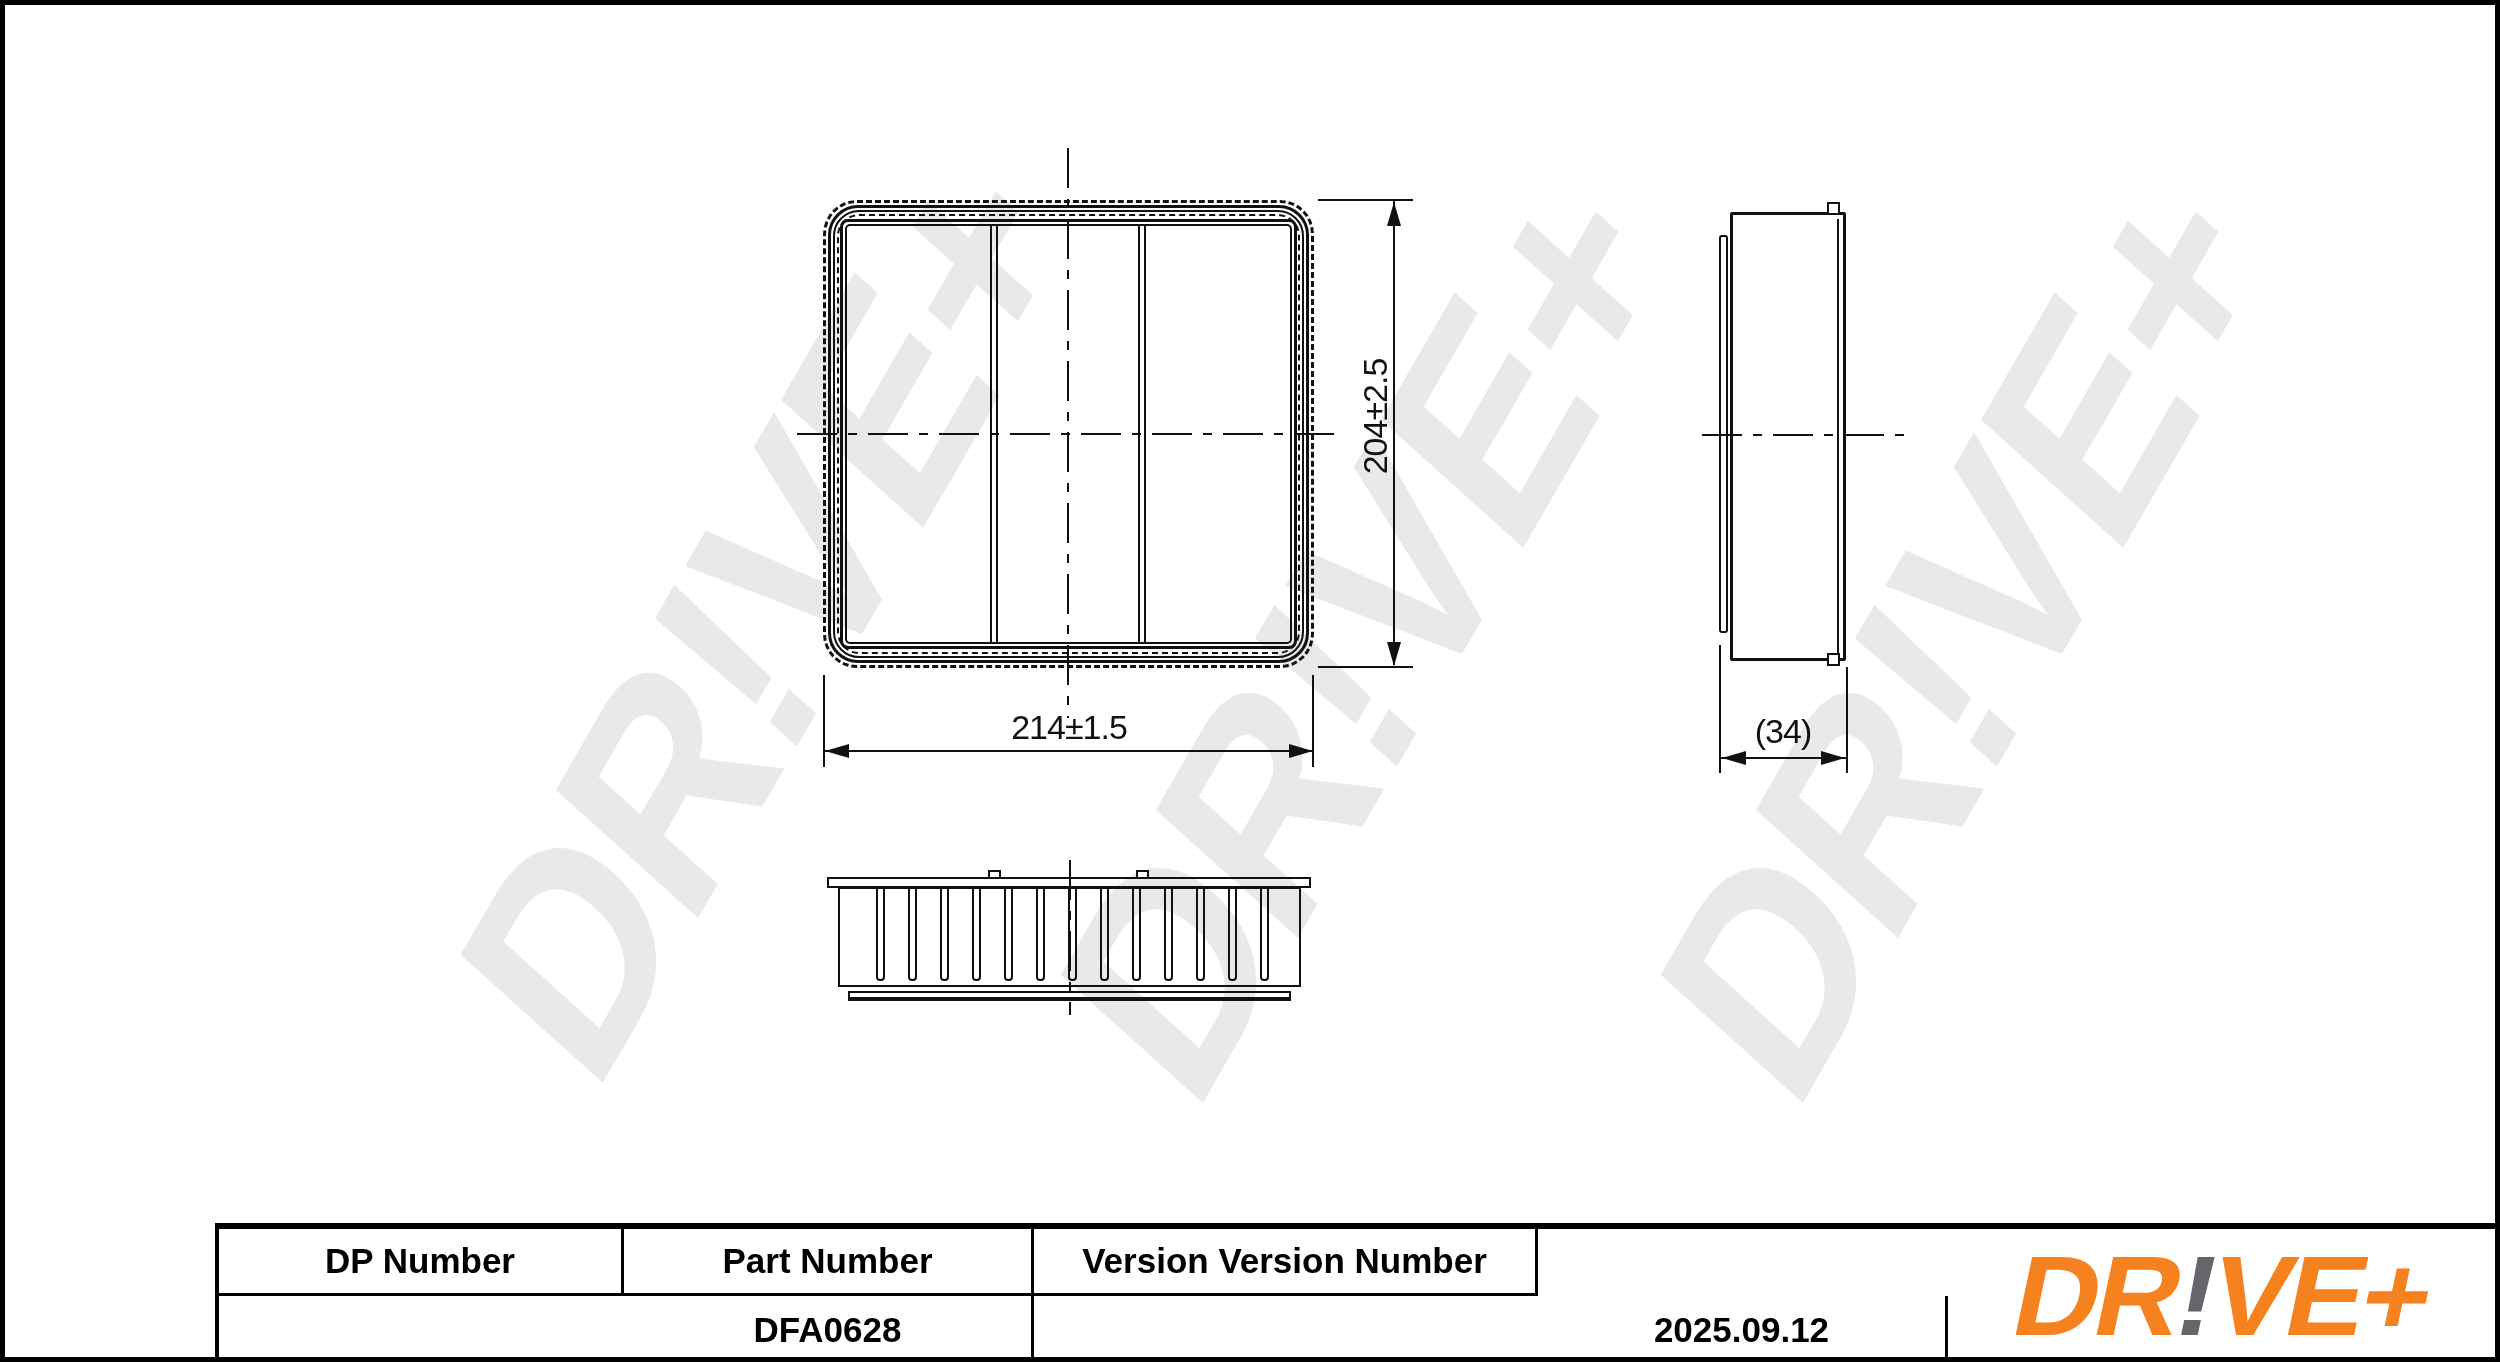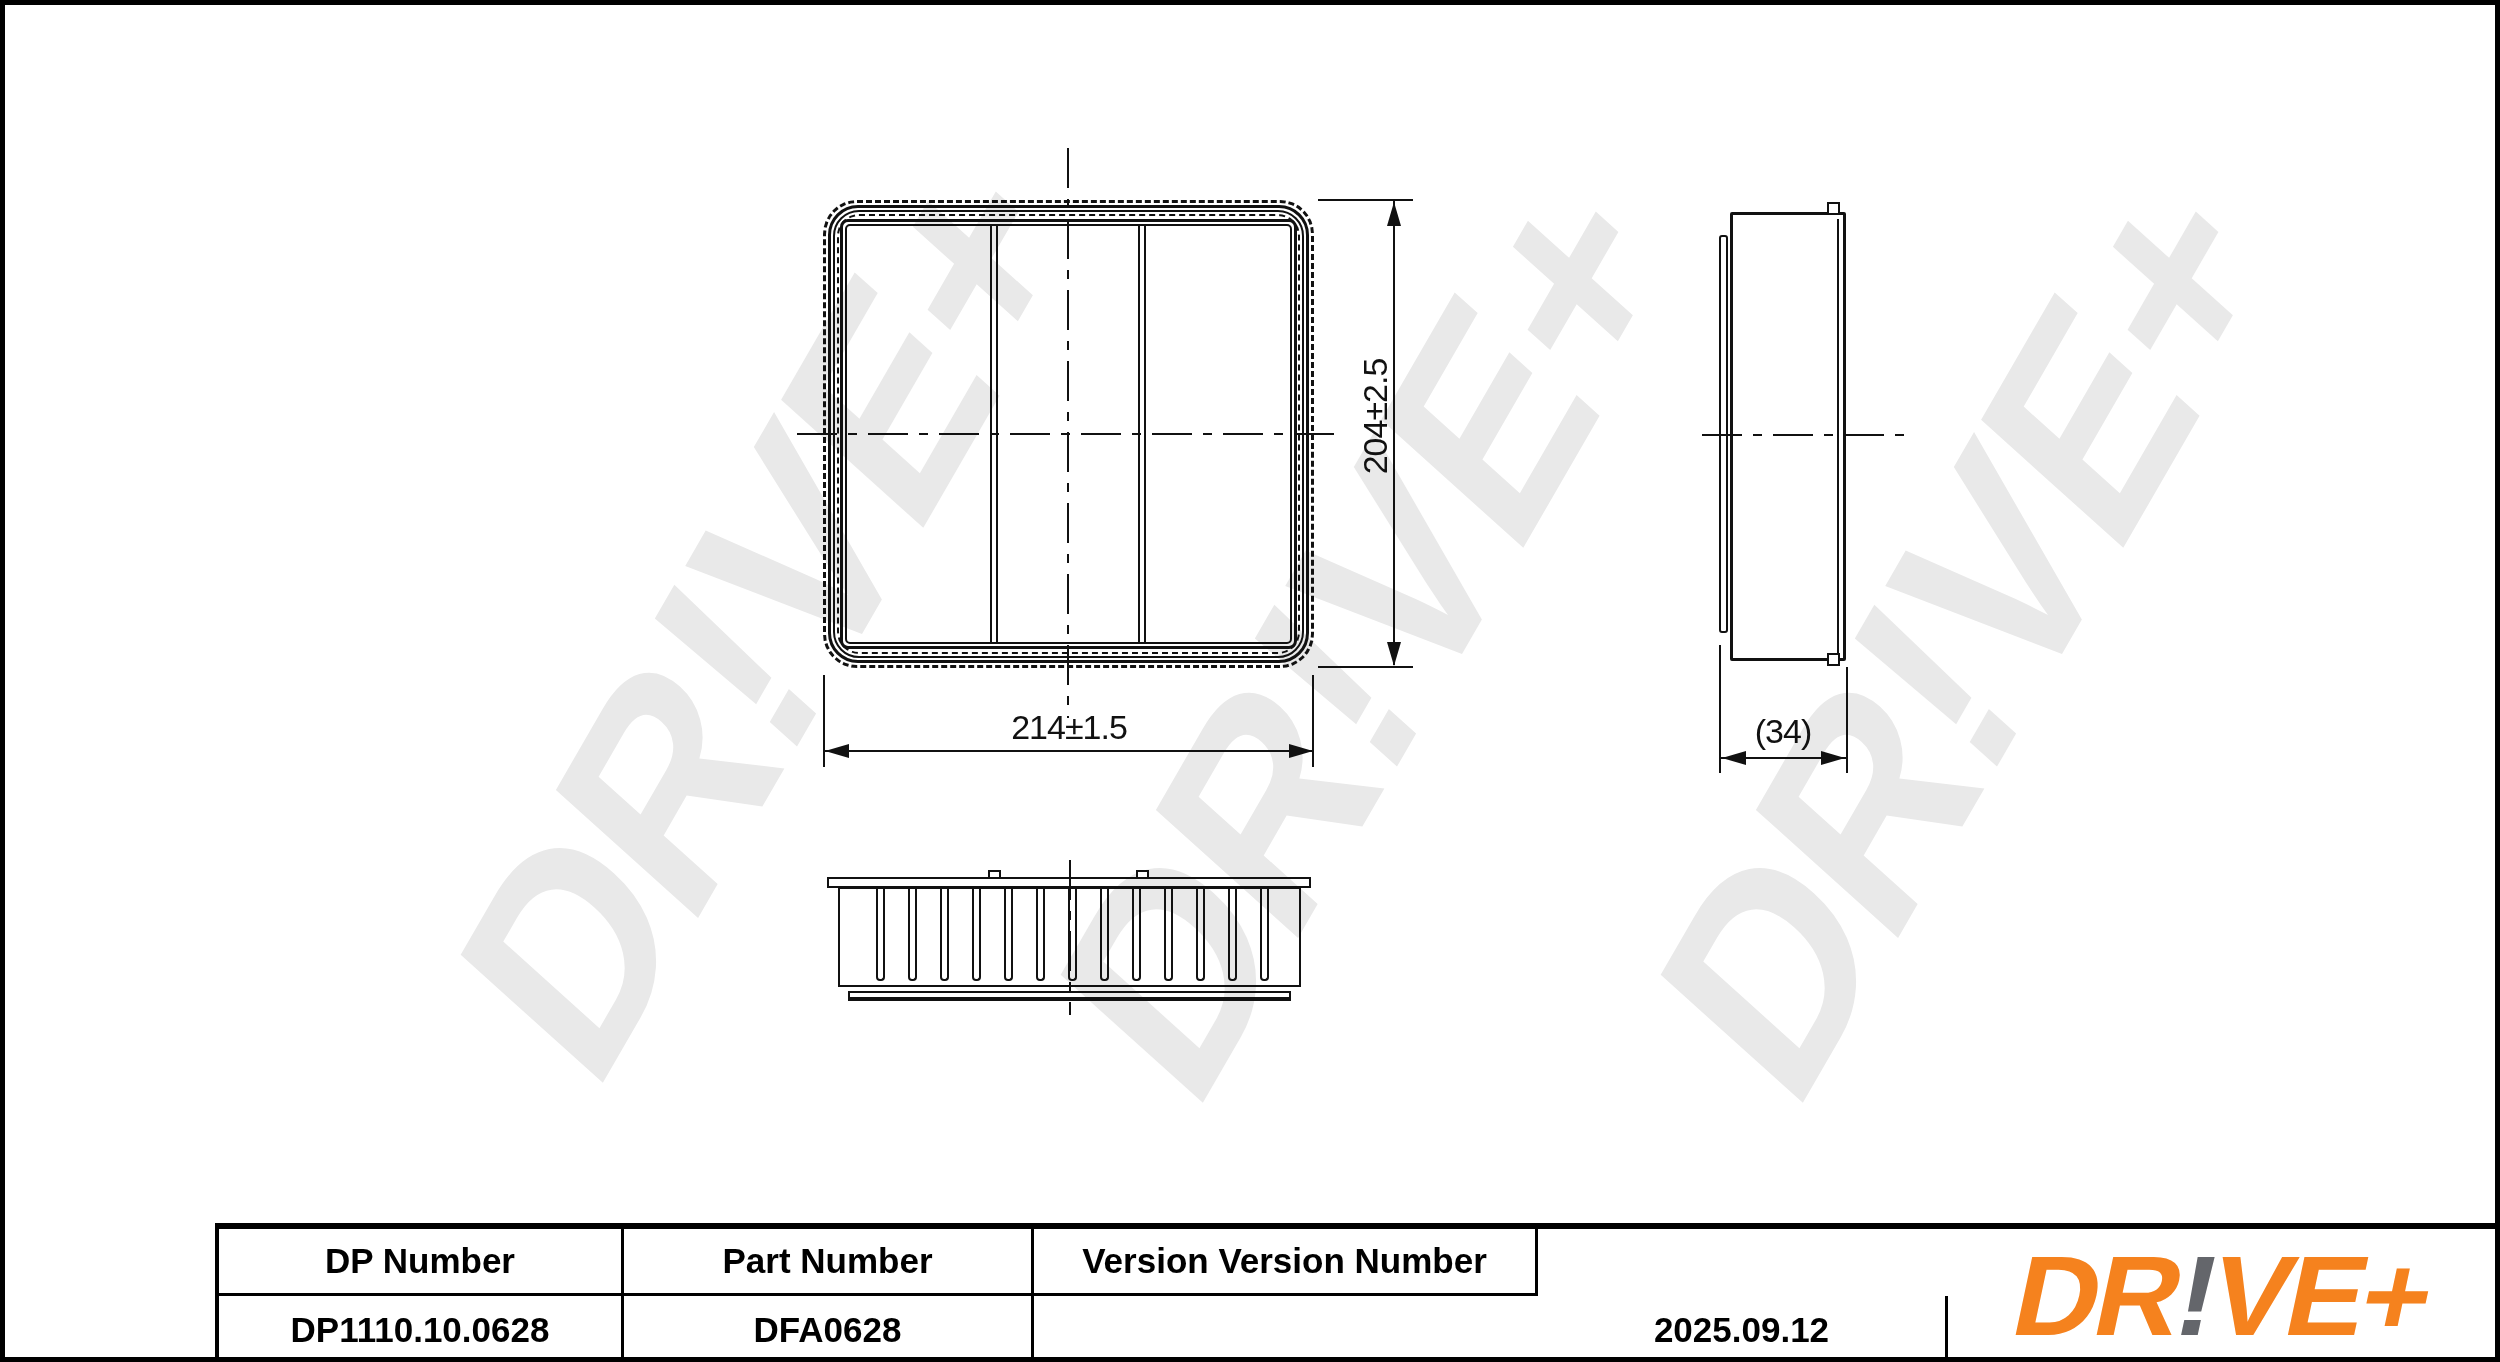--- a/index.html
+++ b/index.html
@@ -134,21 +134,20 @@
 
     <div class="rrect" style="left:843px;top:986px;width:443px;height:10px;border:2px solid #111;border-bottom-width:4px;"></div>
     <div class="clV" style="left:1064px;top:855px;height:155px;"></div>
   </div>
 
   <div id="titleblock">
     <div class="tb-cell tb-head" style="grid-column:1;grid-row:1;">DP Number</div>
     <div class="tb-cell tb-head" style="grid-column:2;grid-row:1;">Part Number</div>
     <div class="tb-cell tb-head" style="grid-column:3;grid-row:1;">Version Version Number</div>
 
-    <div class="tb-cell" style="grid-column:1;grid-row:2;">DP1110.10.0628</div>
     <div class="tb-cell" style="grid-column:2;grid-row:2;">DFA0628</div>
     <div class="tb-cell" style="grid-column:4;grid-row:2;">2025.09.12</div>
 
     <div class="tb-logo">
       <div class="logo">
         <span style="color: rgb(245, 130, 30);">DR</span><span style="color: rgb(100, 102, 107);">!</span><span style="color: rgb(245, 130, 30);">VE+</span>
       </div>
     </div>
   </div>
 

